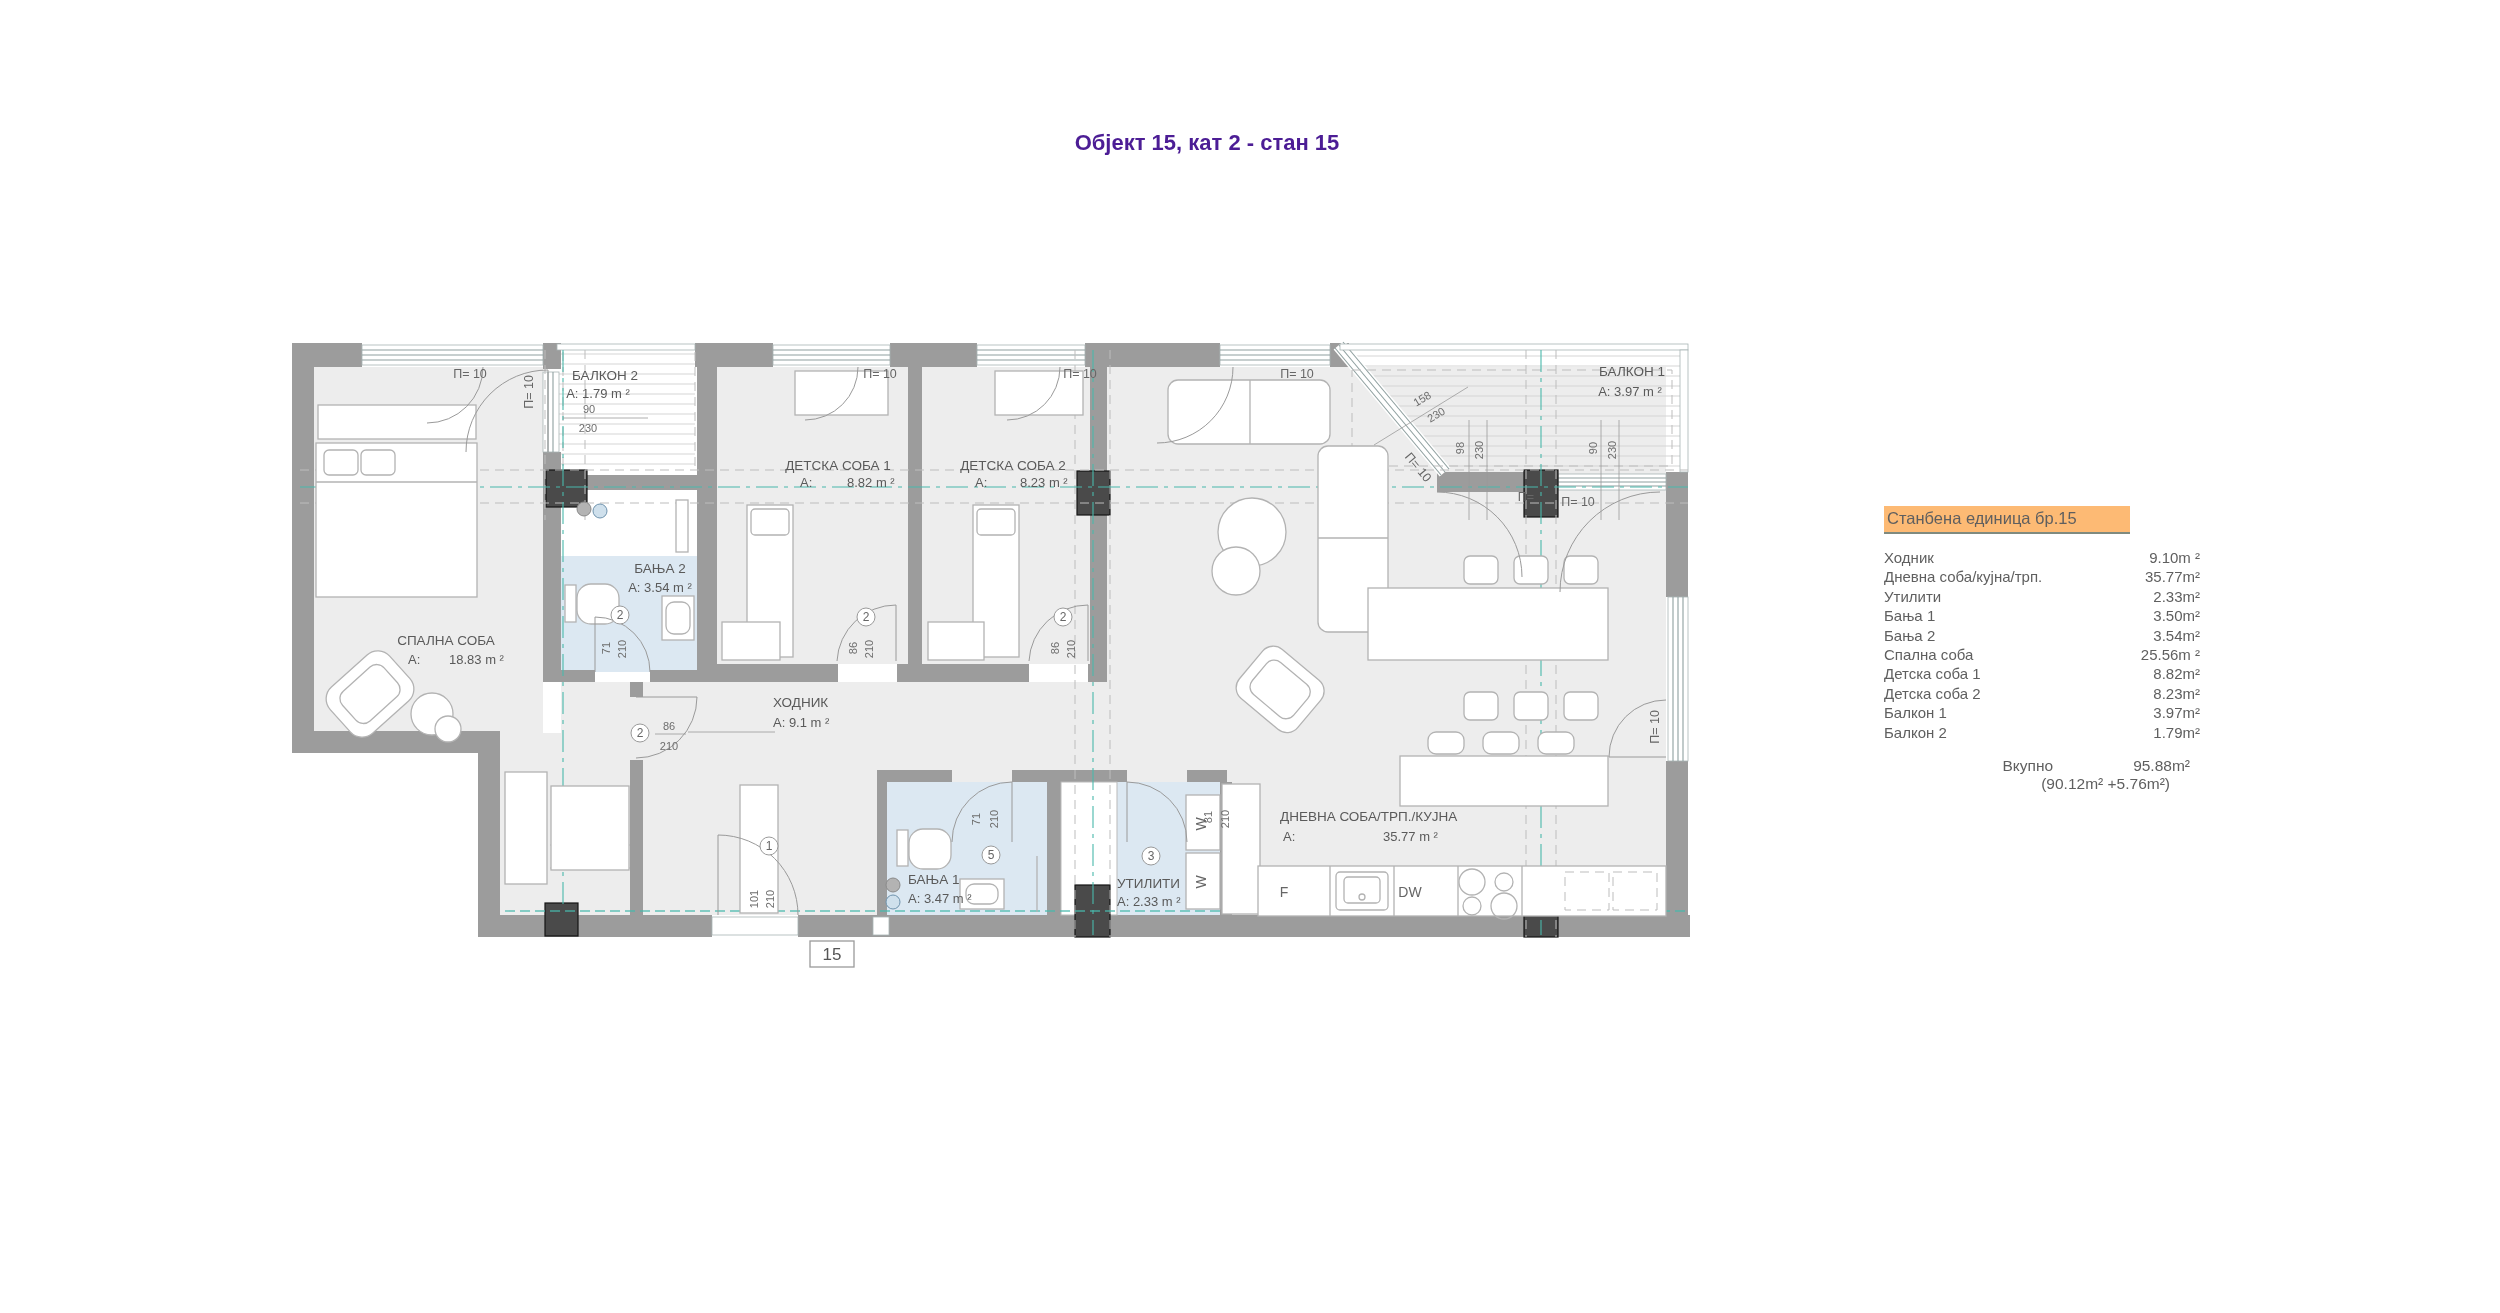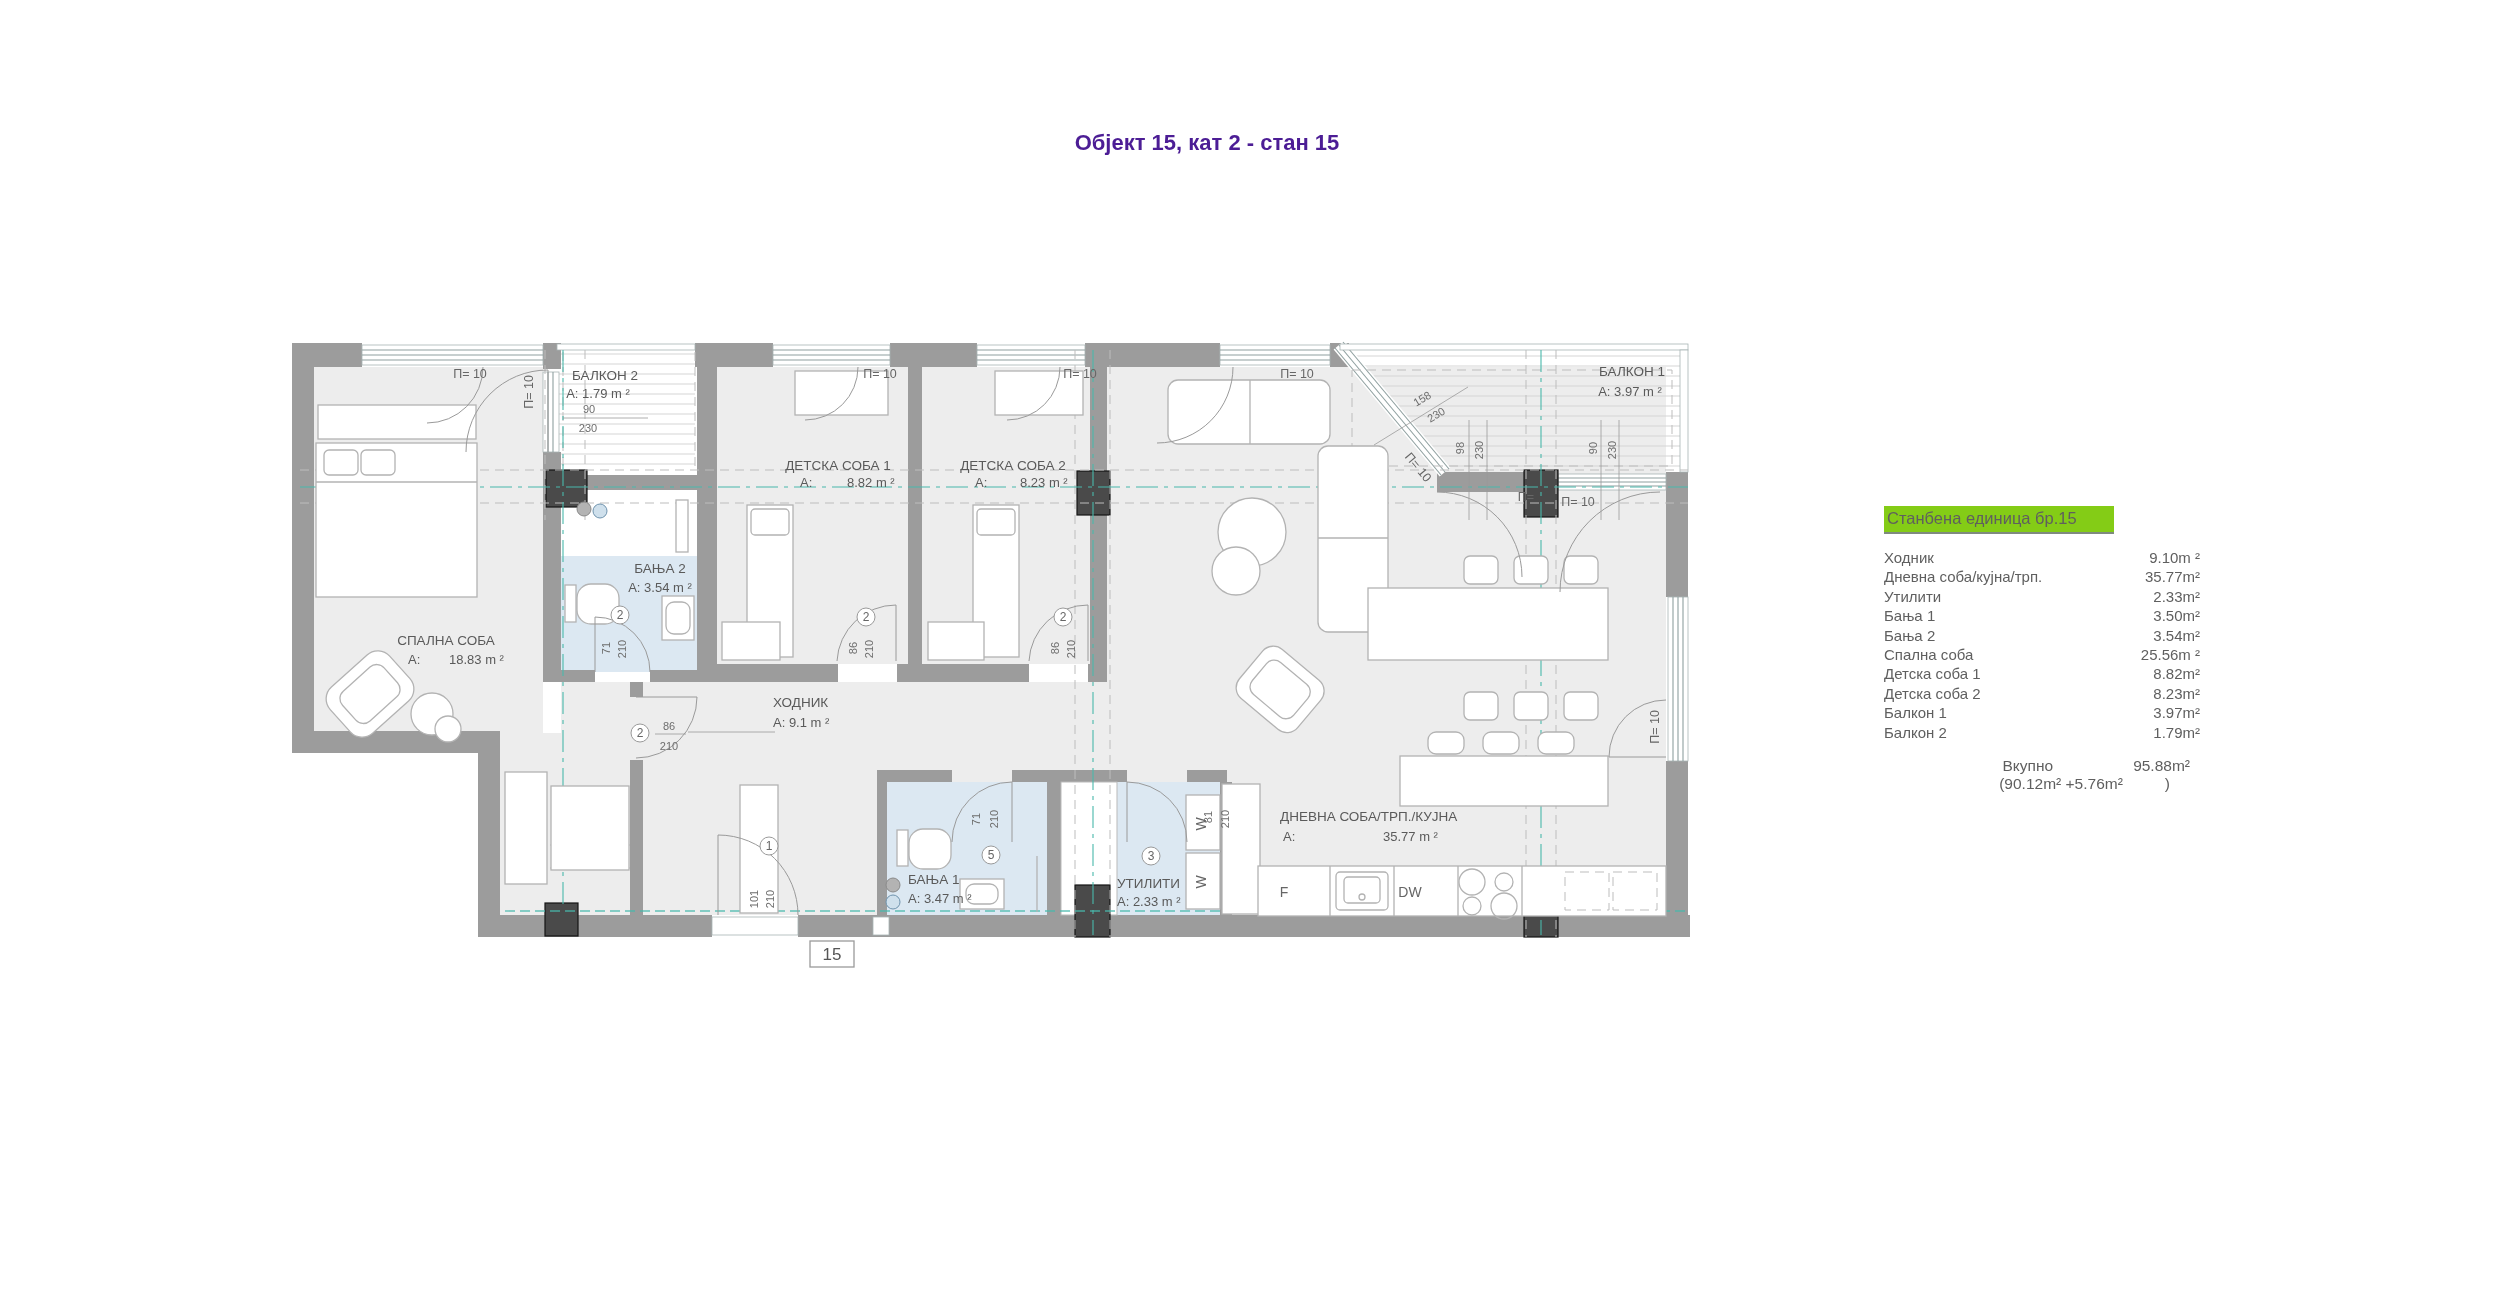--- a/index.html
+++ b/index.html
@@ -2,28 +2,28 @@
 <html><head>
 <meta charset="utf-8">
 <style>
   html,body{margin:0;padding:0;background:#fff;}
   body{width:2500px;height:1313px;position:relative;overflow:hidden;
        font-family:"Liberation Sans",sans-serif;}
   .title{position:absolute;left:1207px;top:130px;transform:translateX(-50%);
          font-size:22px;font-weight:bold;color:#4c1d95;white-space:nowrap;}
   
   .legend{position:absolute;left:1884px;top:506px;width:316px;color:#5f5f5f;}
-  .legend-header{display:inline-block;width:221px;background:#84cc16;
-      padding:3px 6px 4px 3px;font-size:16.5px;border-bottom:2px solid #7f8a7f;}
+  .legend-header{display:inline-block;width:221px;background:#fdba74;
+      padding:3px 22px 4px 3px;font-size:16.5px;border-bottom:2px solid #7f8a7f;}
   .legend-rows{margin-top:14px;}
   .legend-row{display:flex;justify-content:space-between;font-size:15px;
       line-height:19.4px;}
   .legend-total{margin-top:15px;font-size:15.5px;}
   .legend-total-row{display:flex;justify-content:flex-end;gap:80px;padding-right:10px;}
-  .legend-breakdown{display:flex;justify-content:flex-end;gap:42px;padding-right:30px;
+  .legend-breakdown{display:flex;justify-content:flex-end;padding-right:30px;
       font-size:15.5px;}
   
   svg{position:absolute;left:0;top:0;}
   svg text{font-family:"Liberation Sans",sans-serif;fill:#5a5a5a;}
   .w{fill:#9c9c9c;}
   .col{fill:#4a4a4a;stroke:#141414;stroke-width:1.2;}
   .rf{fill:#ededed;}
   .bf{fill:#dce8f2;}
   .fw{fill:#fff;stroke:#b3b3b3;stroke-width:1.3;}
   .fl{fill:none;stroke:#b3b3b3;stroke-width:1.3;}

